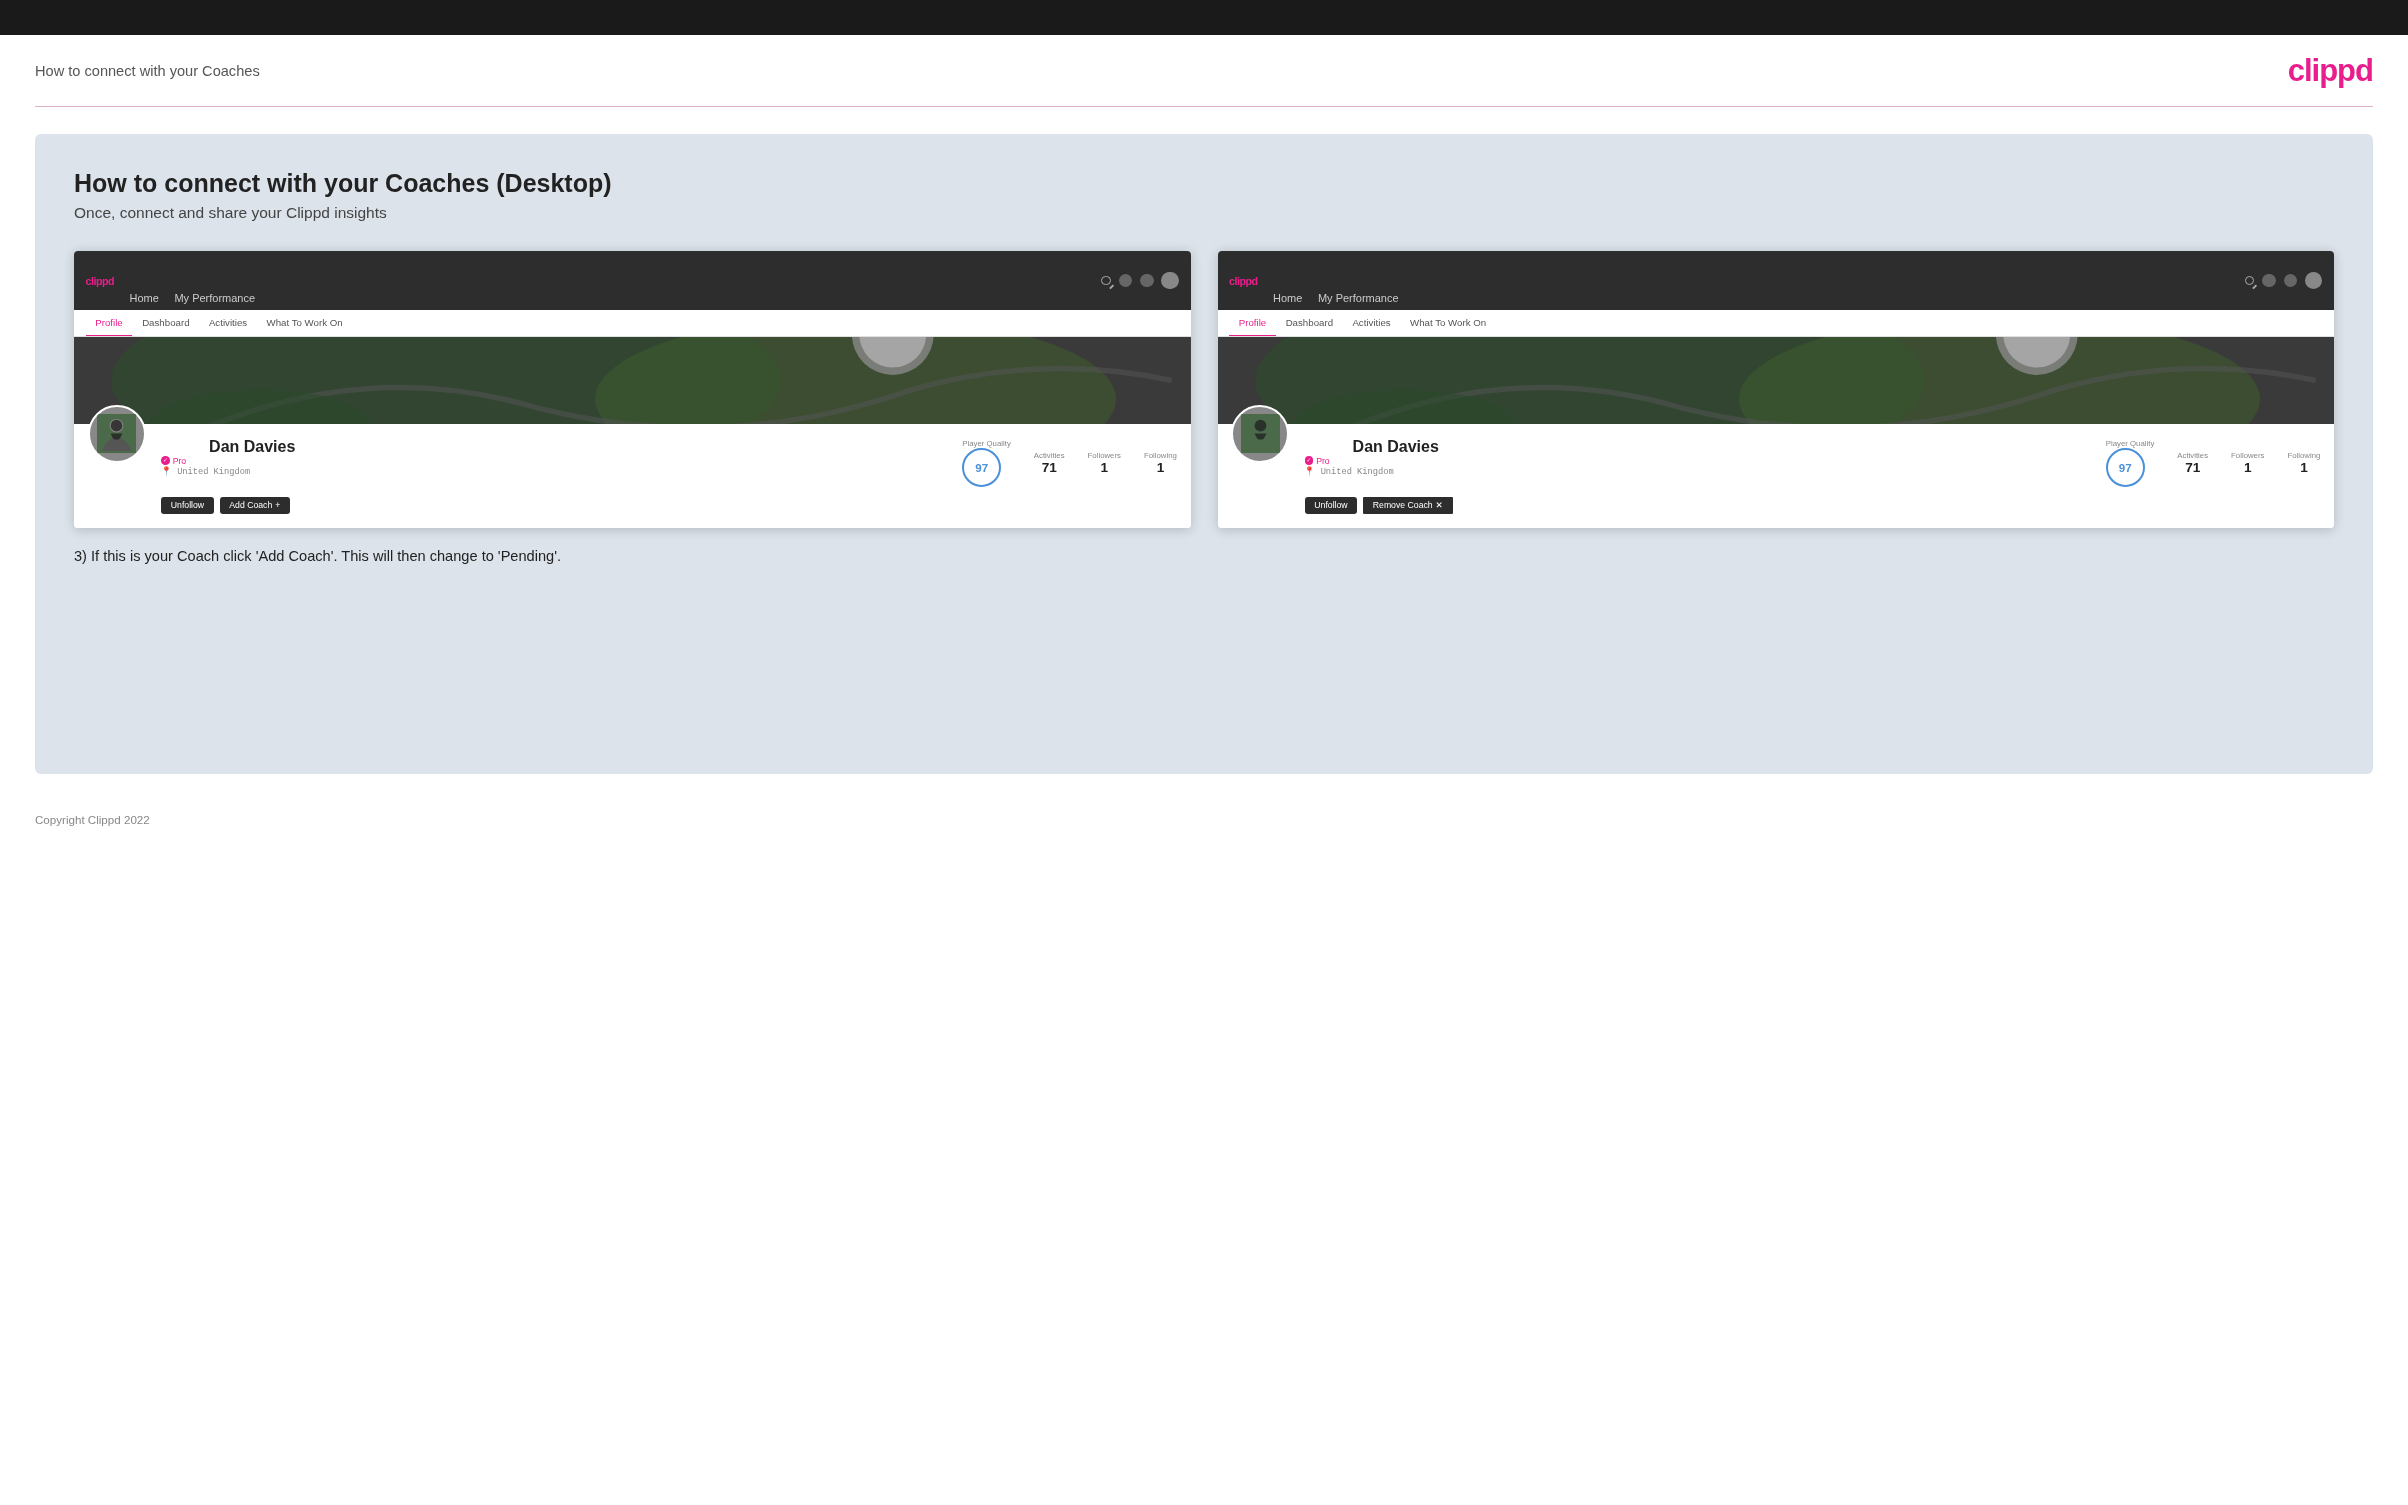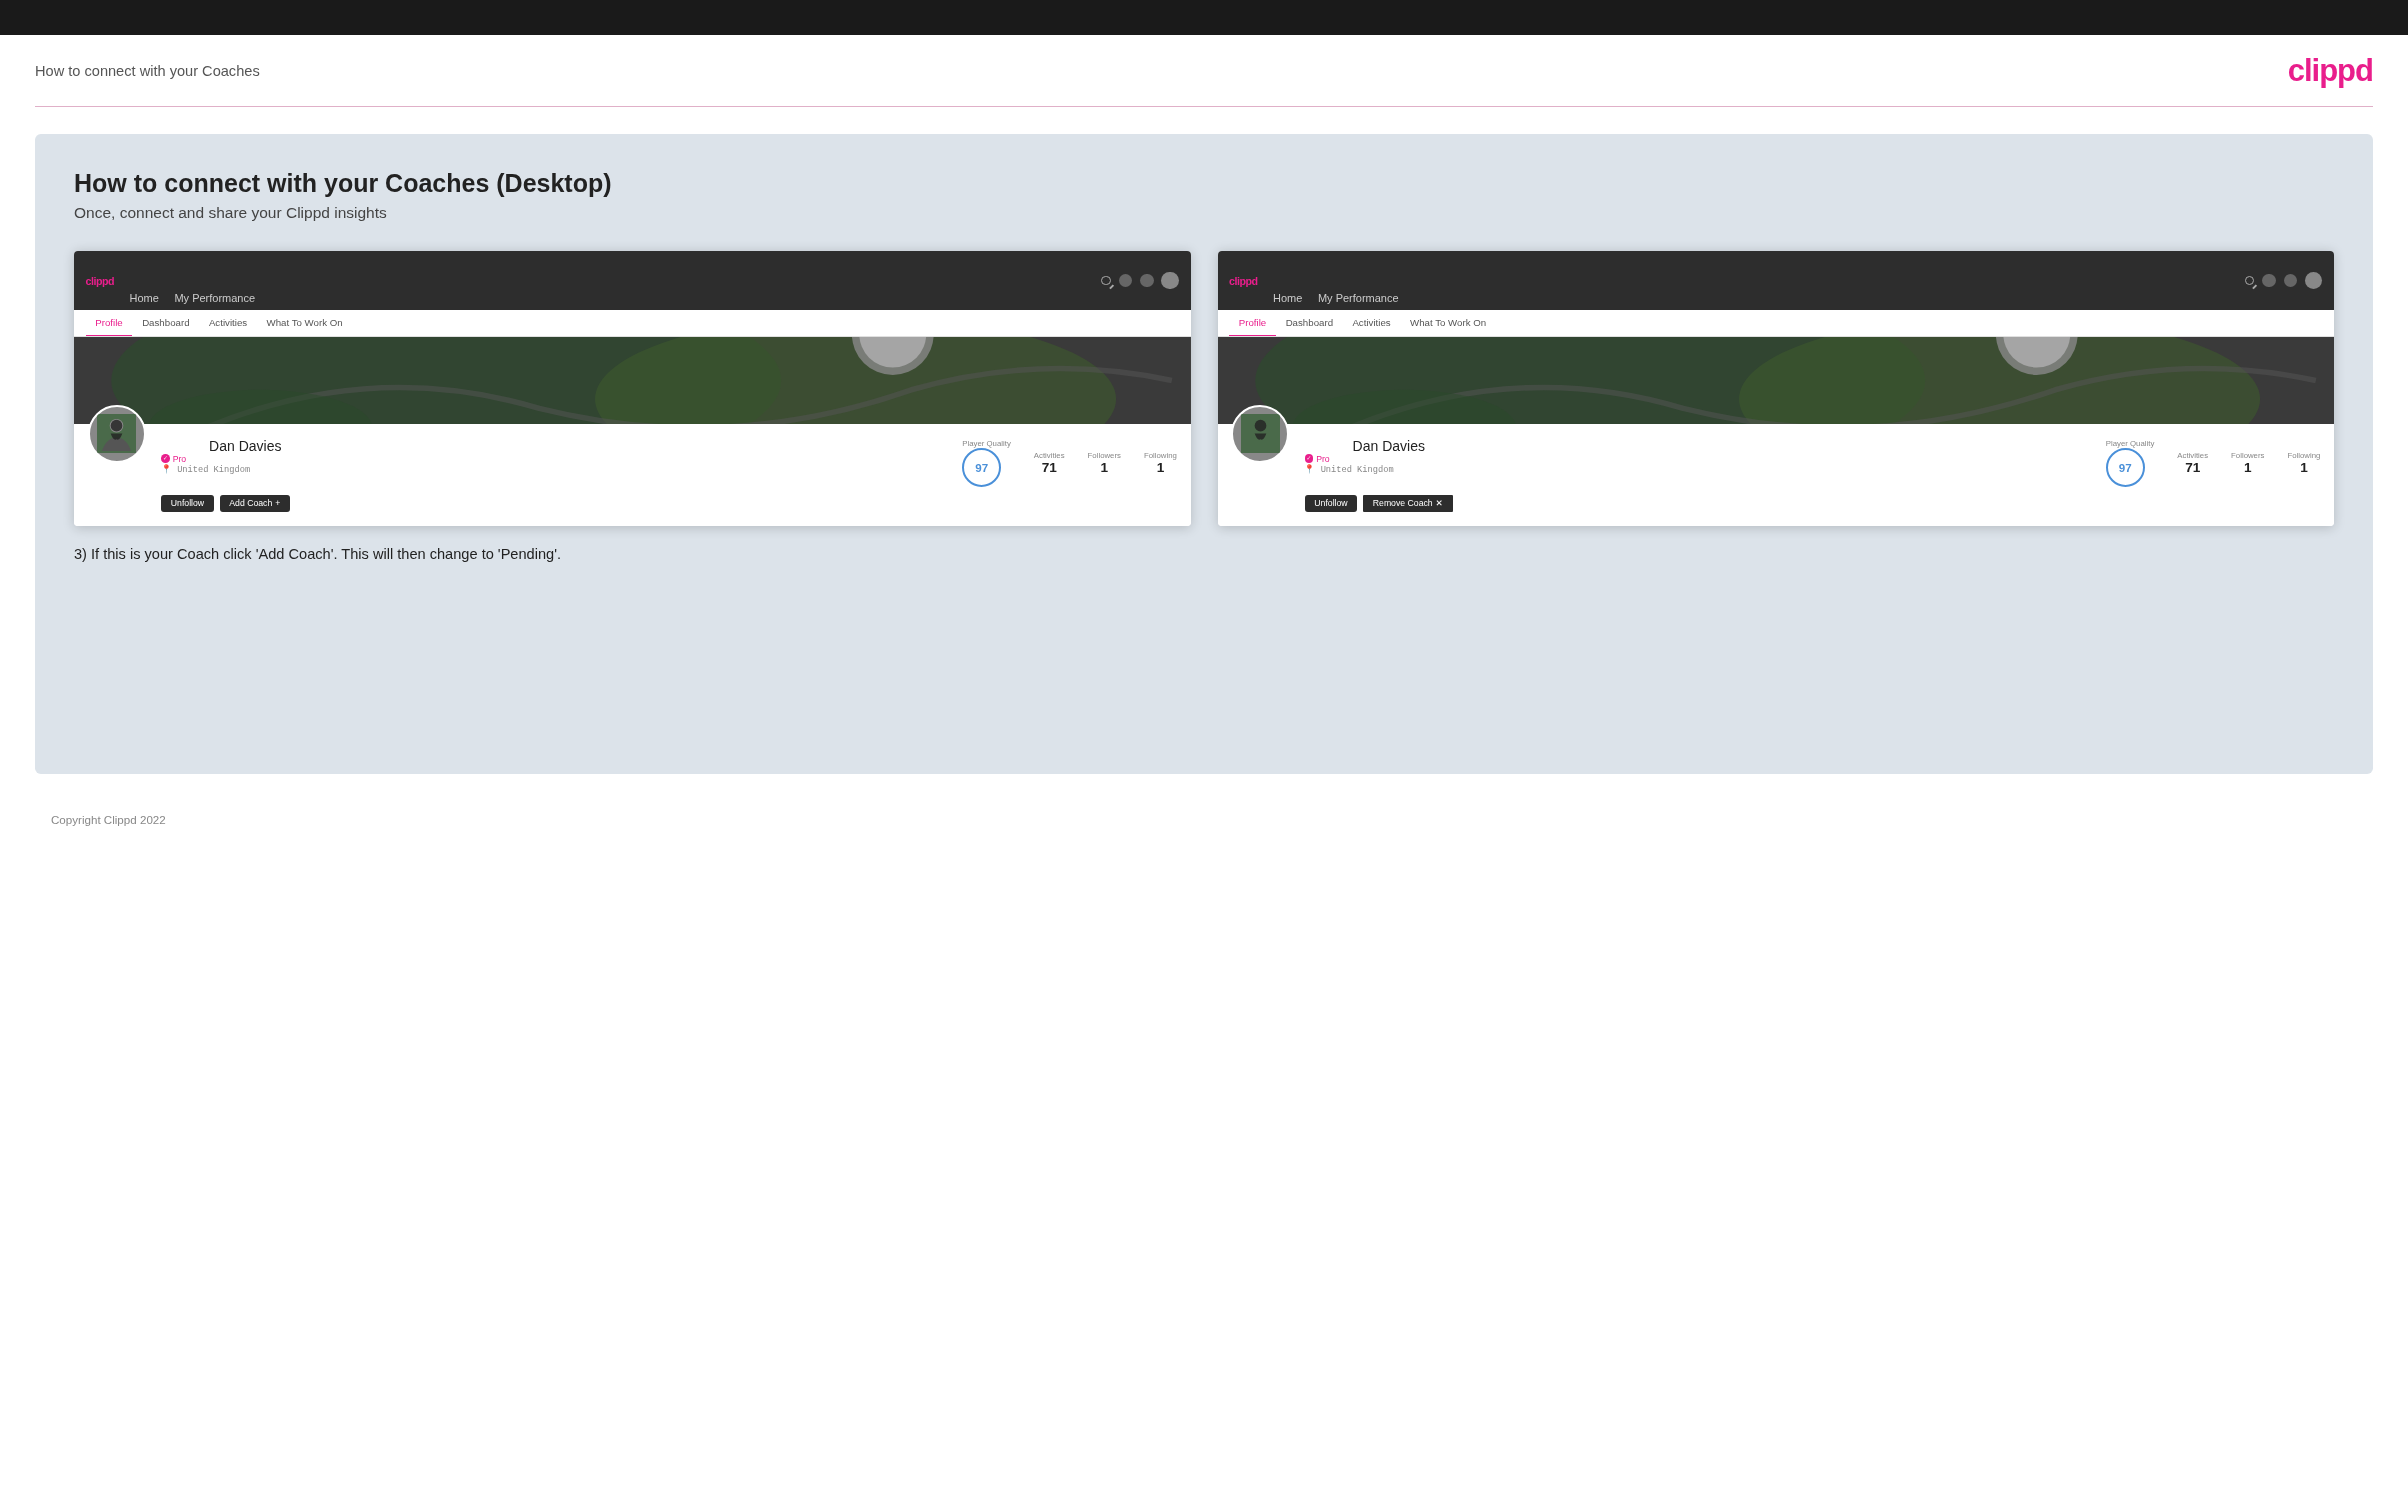--- a/index.html
+++ b/index.html
@@ -197,22 +197,22 @@
     .mock-avatar svg {
       width: 39px;
       height: 39px;
     }
 
     .mock-user-info {
       margin-top: 3.9px;
     }
 
     .mock-user-name {
-      font-size: 14px;
-      font-weight: normal;
+      font-size: 16px;
+      font-weight: bold;
       color: #222;
       padding-left: 48px;
     }
 
     .mock-user-role {
       font-size: 8.7px;
       color: #e91e8c;
       display: flex;
       align-items: center;
       gap: 2.9px;
@@ -306,21 +306,20 @@
       font-size: 14.6px;
       color: #222;
       line-height: 1.55;
     }
 
     
     .footer {
       padding: 11.6px 35px;
       font-size: 11.6px;
       color: #888;
-      margin-left: 16px;
     }
 
     
     .icon-circle {
       width: 9.7px;
       height: 9.7px;
       border: 1.5px solid #aaa;
       border-radius: 50%;
       display: inline-block;
       position: relative;

